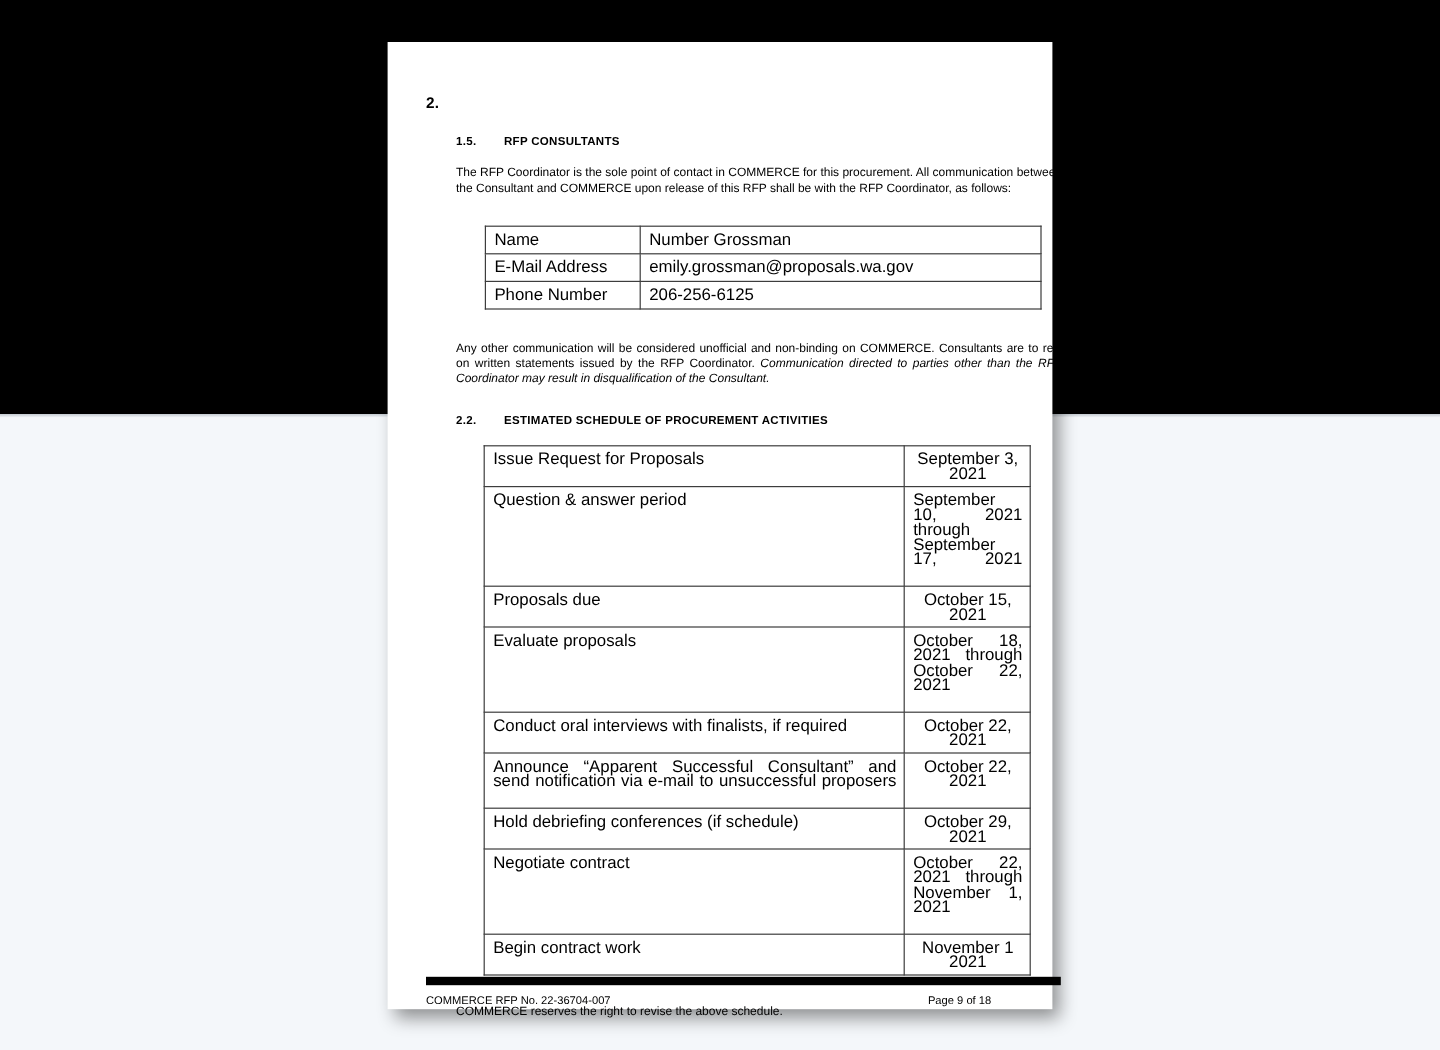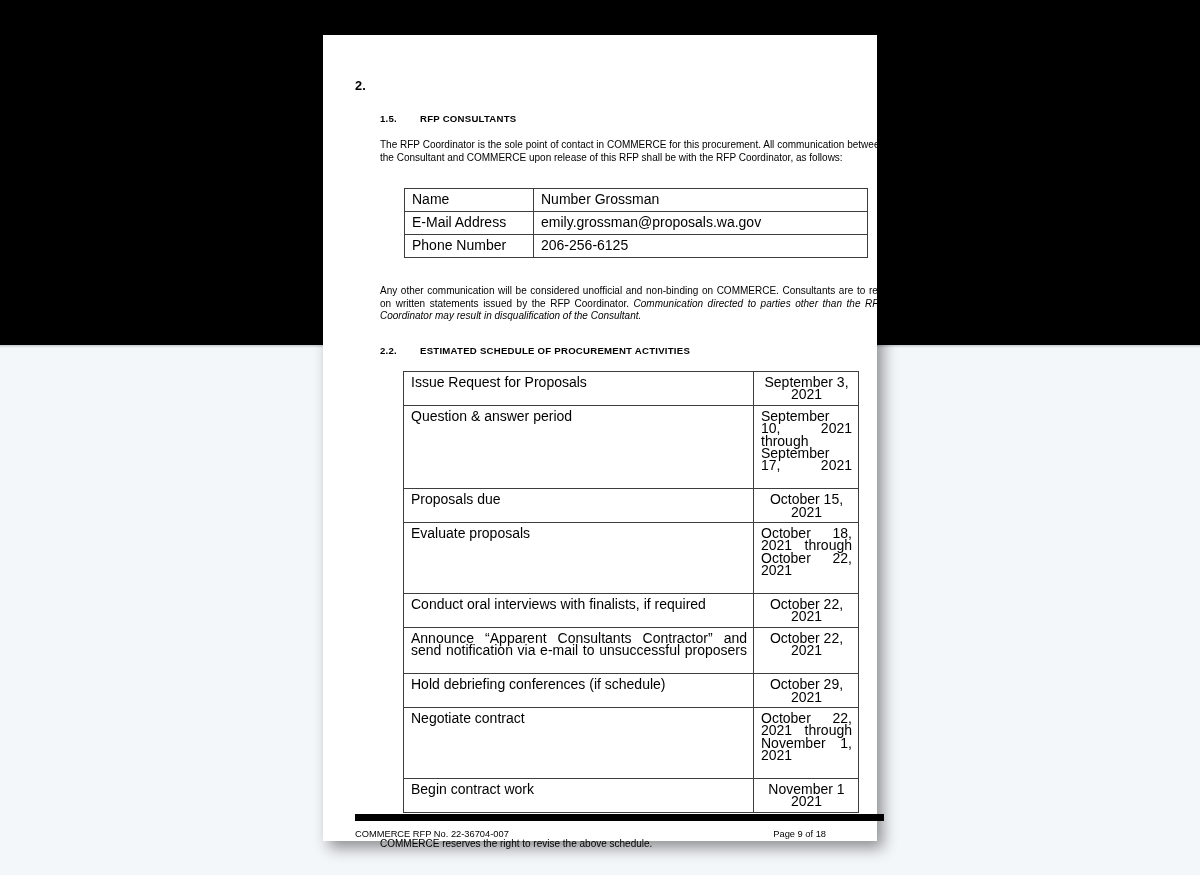--- a/index.html
+++ b/index.html
@@ -224,21 +224,21 @@
           <td class="activity">Evaluate proposals</td>
           <td class="date spread">
               <span>October 18, 2021 through October 22, 2021</span>
             </td>
         </tr>
         <tr>
           <td class="activity">Conduct oral interviews with finalists, if required</td>
           <td class="date nojust">October 22, 2021</td>
         </tr>
         <tr>
-          <td class="activity spread"><span>Announce “Apparent Consultants Contractor” and send notification via e-mail to unsuccessful proposers</span></td>
+          <td class="activity spread"><span>Announce “Apparent Successful Consultant” and send notification via e-mail to unsuccessful proposers</span></td>
           <td class="date nojust">October 22, 2021</td>
         </tr>
         <tr>
           <td class="activity">Hold debriefing conferences (if schedule)</td>
           <td class="date nojust">October 29, 2021</td>
         </tr>
         <tr>
           <td class="activity">Negotiate contract</td>
           <td class="date spread">
               <span>October 22, 2021 through November 1, 2021</span>

